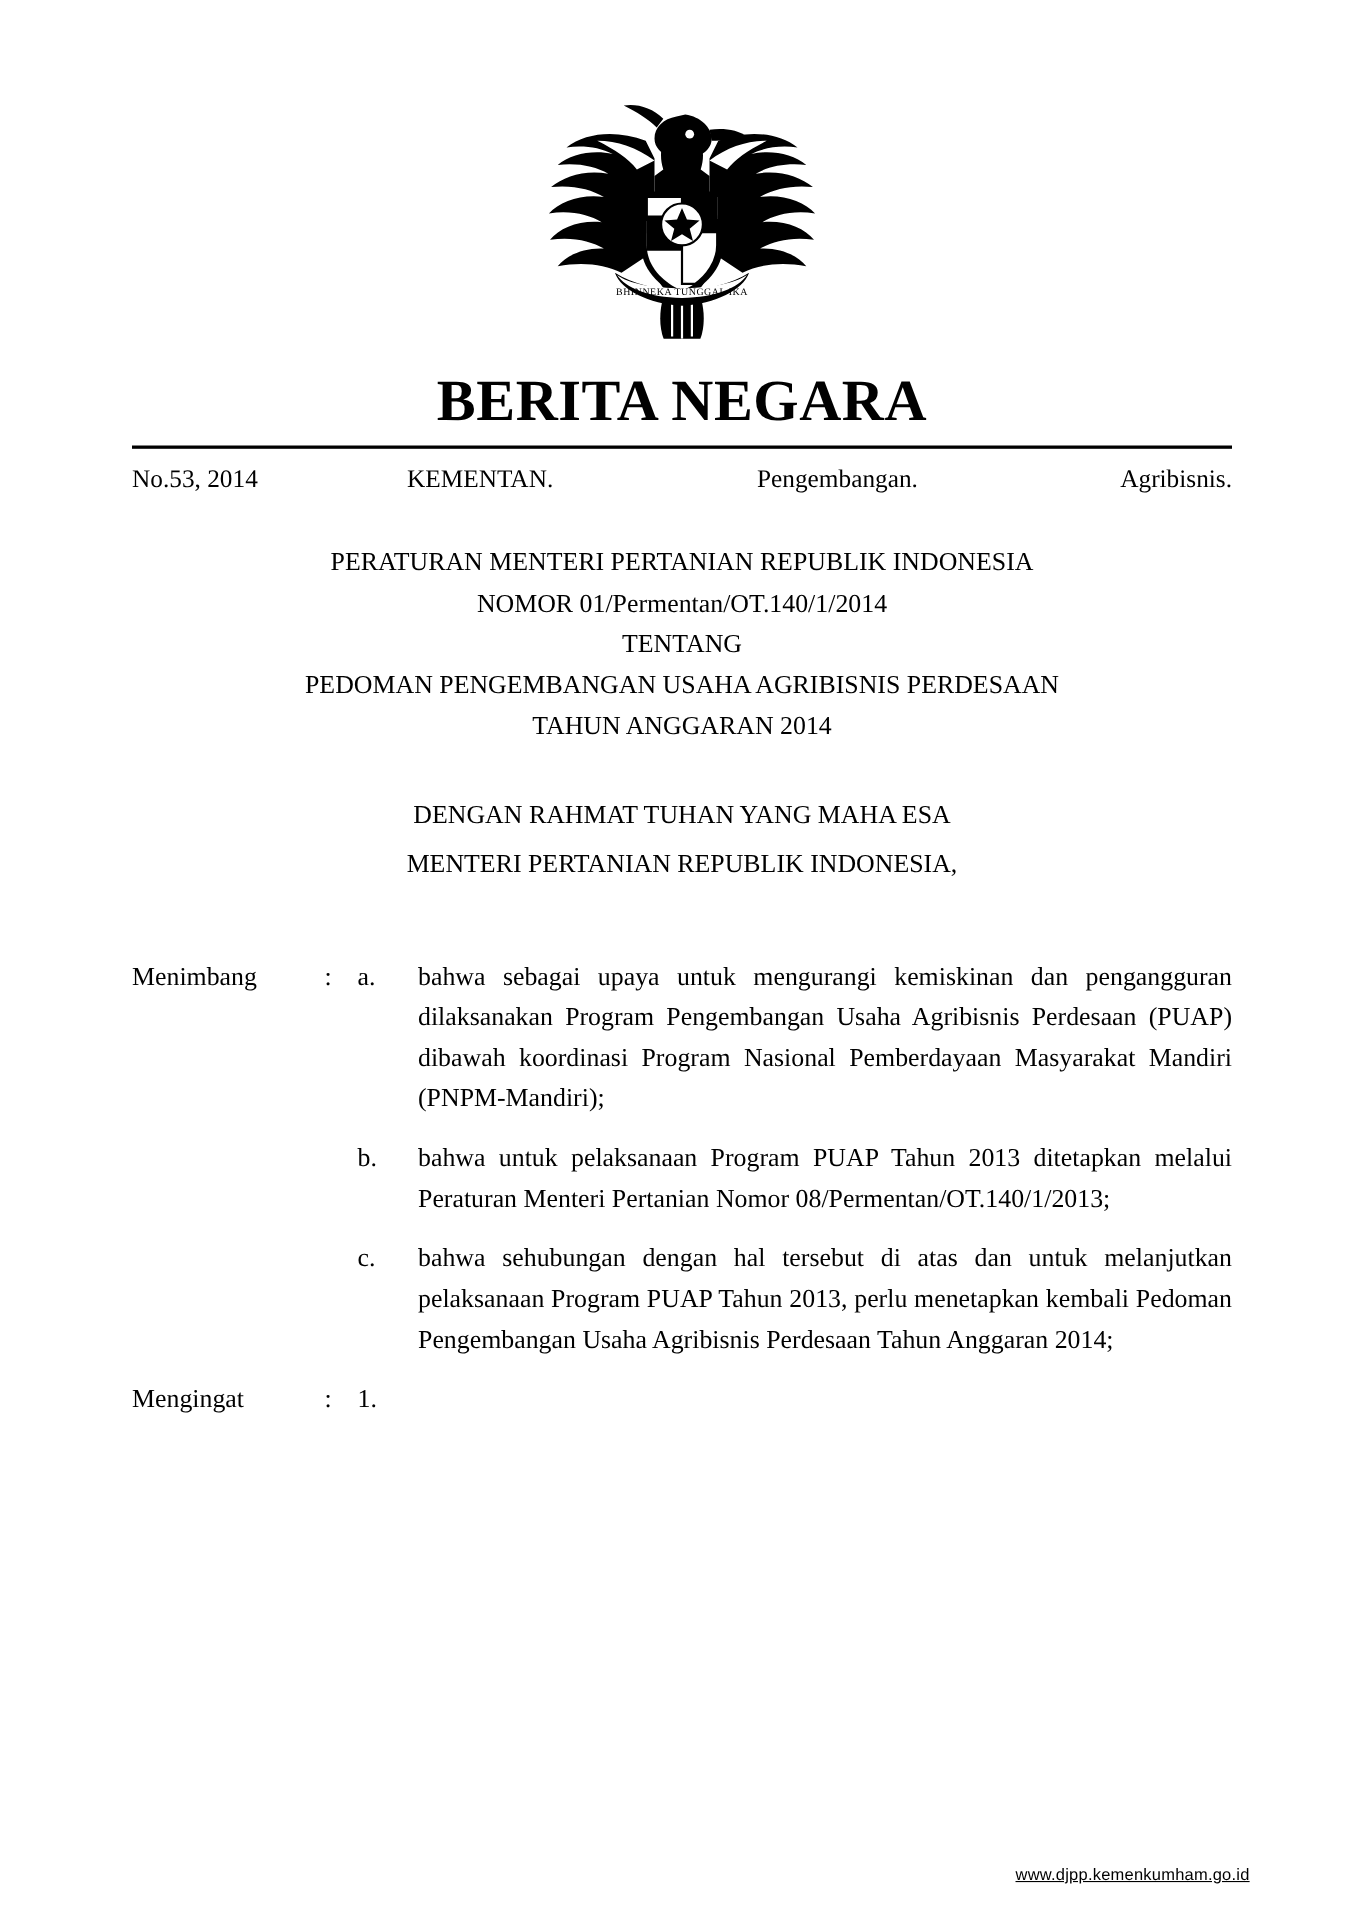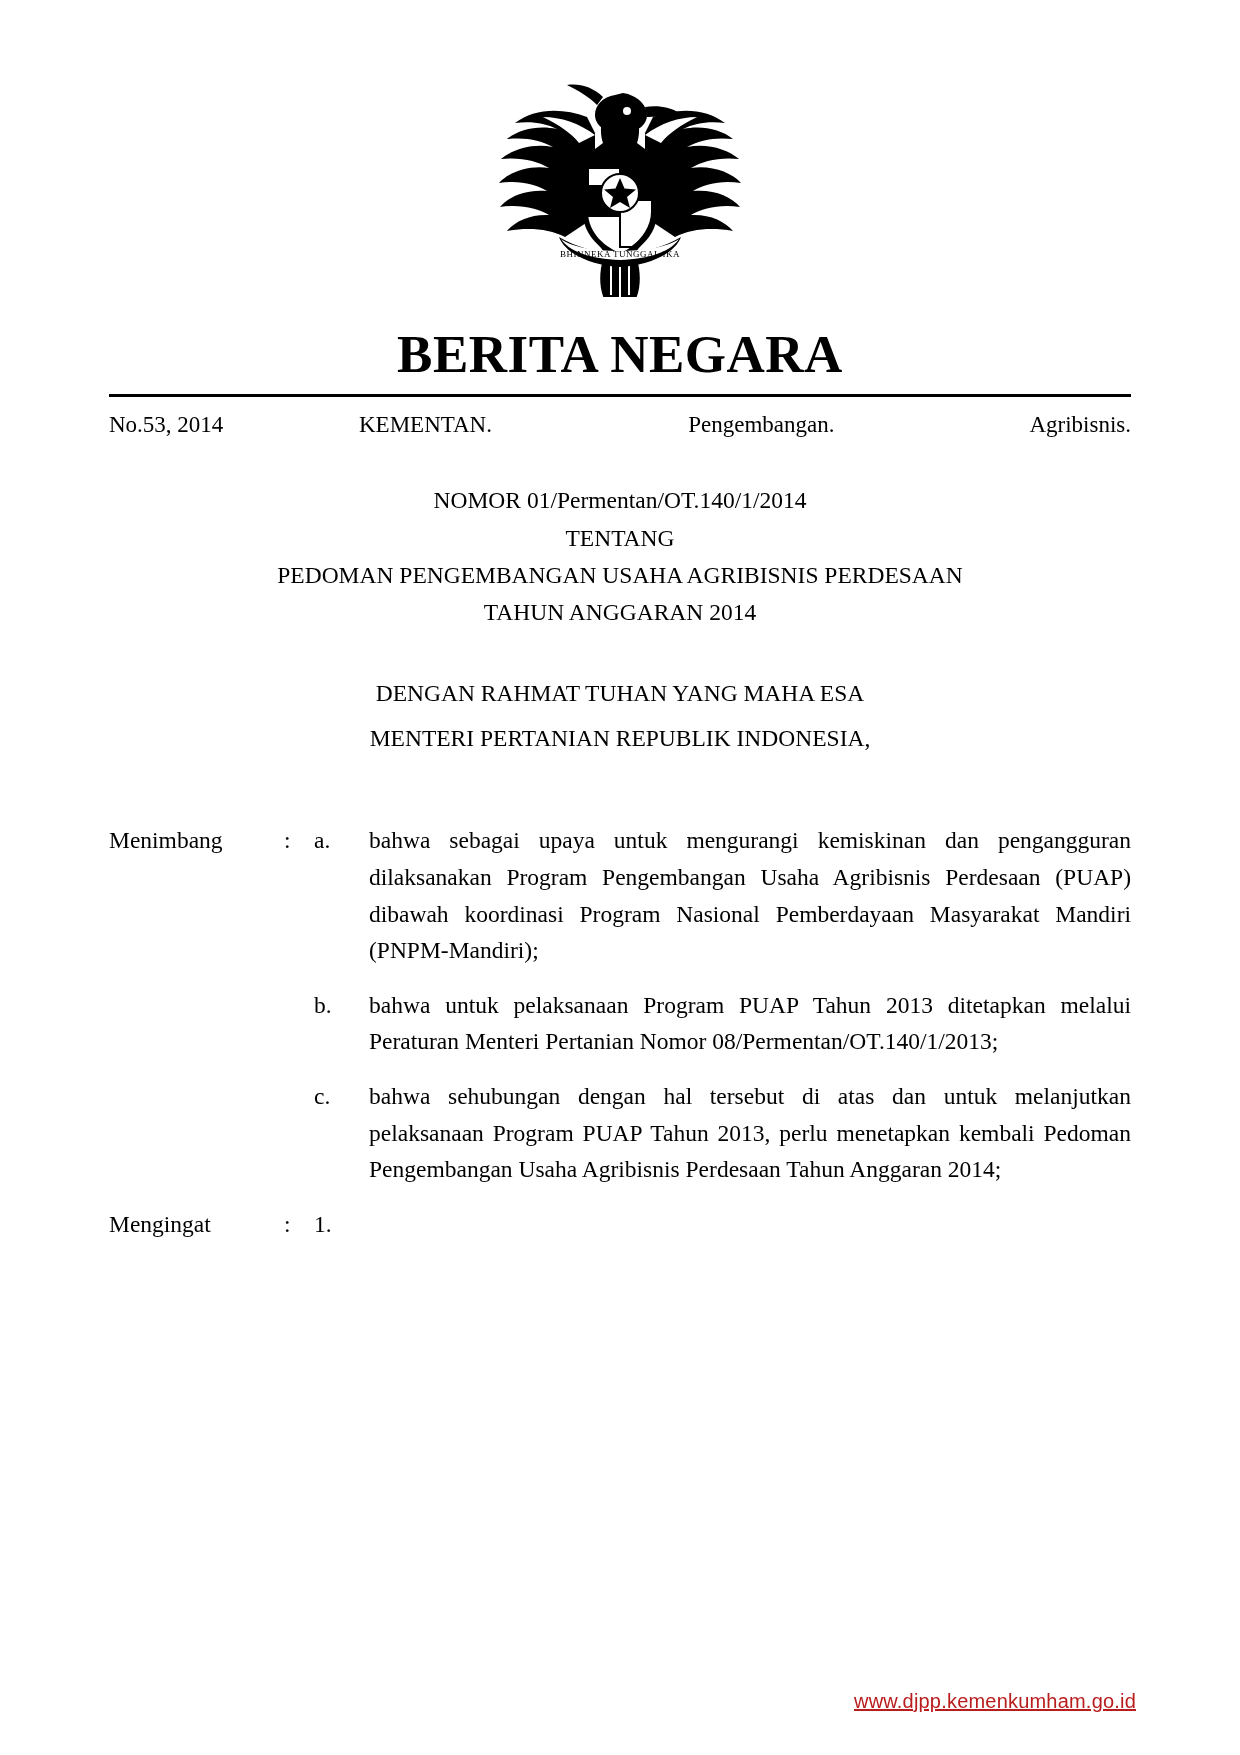--- a/index.html
+++ b/index.html
@@ -13,21 +13,21 @@
     position: relative;
     font-family: "Liberation Serif", serif;
     color: #000000;
     overflow: hidden;
   }
   .page {
     position: absolute;
     top: 0; left: 0;
     width: 1240px;
     height: 1755px;
-    padding: 5px;
+    padding: 16px;
     box-sizing: border-box;
   }
   .emblem-wrap {
     margin-top: 72px;
     text-align: center;
     height: 220px;
   }
   .emblem {
     display: inline-block;
   }
@@ -116,22 +116,22 @@
   .clause-group {
     margin-bottom: 18px;
   }
   .gap {
     height: 14px;
   }
   .footer-url {
     position: absolute;
     right: 104px;
     bottom: 42px;
-    font-size: 20px;
-    color: #b91c1c;
+    font-size: 15px;
+    color: #000000;
     font-family: "Liberation Sans", sans-serif;
     letter-spacing: 0.2px;
   }
 </style>
 </head>
 <body>
 
 <div class="page">
 
   <div class="emblem-wrap">
@@ -189,20 +189,21 @@
   <hr class="rule">
 
   <div class="header-meta">
     <div class="no">No.53, 2014</div>
     <div class="subj">
       <span>KEMENTAN. Pengembangan. Agribisnis.</span>
     </div>
   </div>
 
   <div class="title-block">
+    <span class="t">PERATURAN MENTERI PERTANIAN REPUBLIK INDONESIA</span>
     <span class="t">NOMOR 01/Permentan/OT.140/1/2014</span>
     <span class="t">TENTANG</span>
     <span class="t">PEDOMAN PENGEMBANGAN USAHA AGRIBISNIS PERDESAAN</span>
     <span class="t">TAHUN ANGGARAN 2014</span>
   </div>
 
   <div class="decree-block">
     <div>DENGAN RAHMAT TUHAN YANG MAHA ESA</div>
     <div>MENTERI PERTANIAN REPUBLIK INDONESIA,</div>
   </div>

